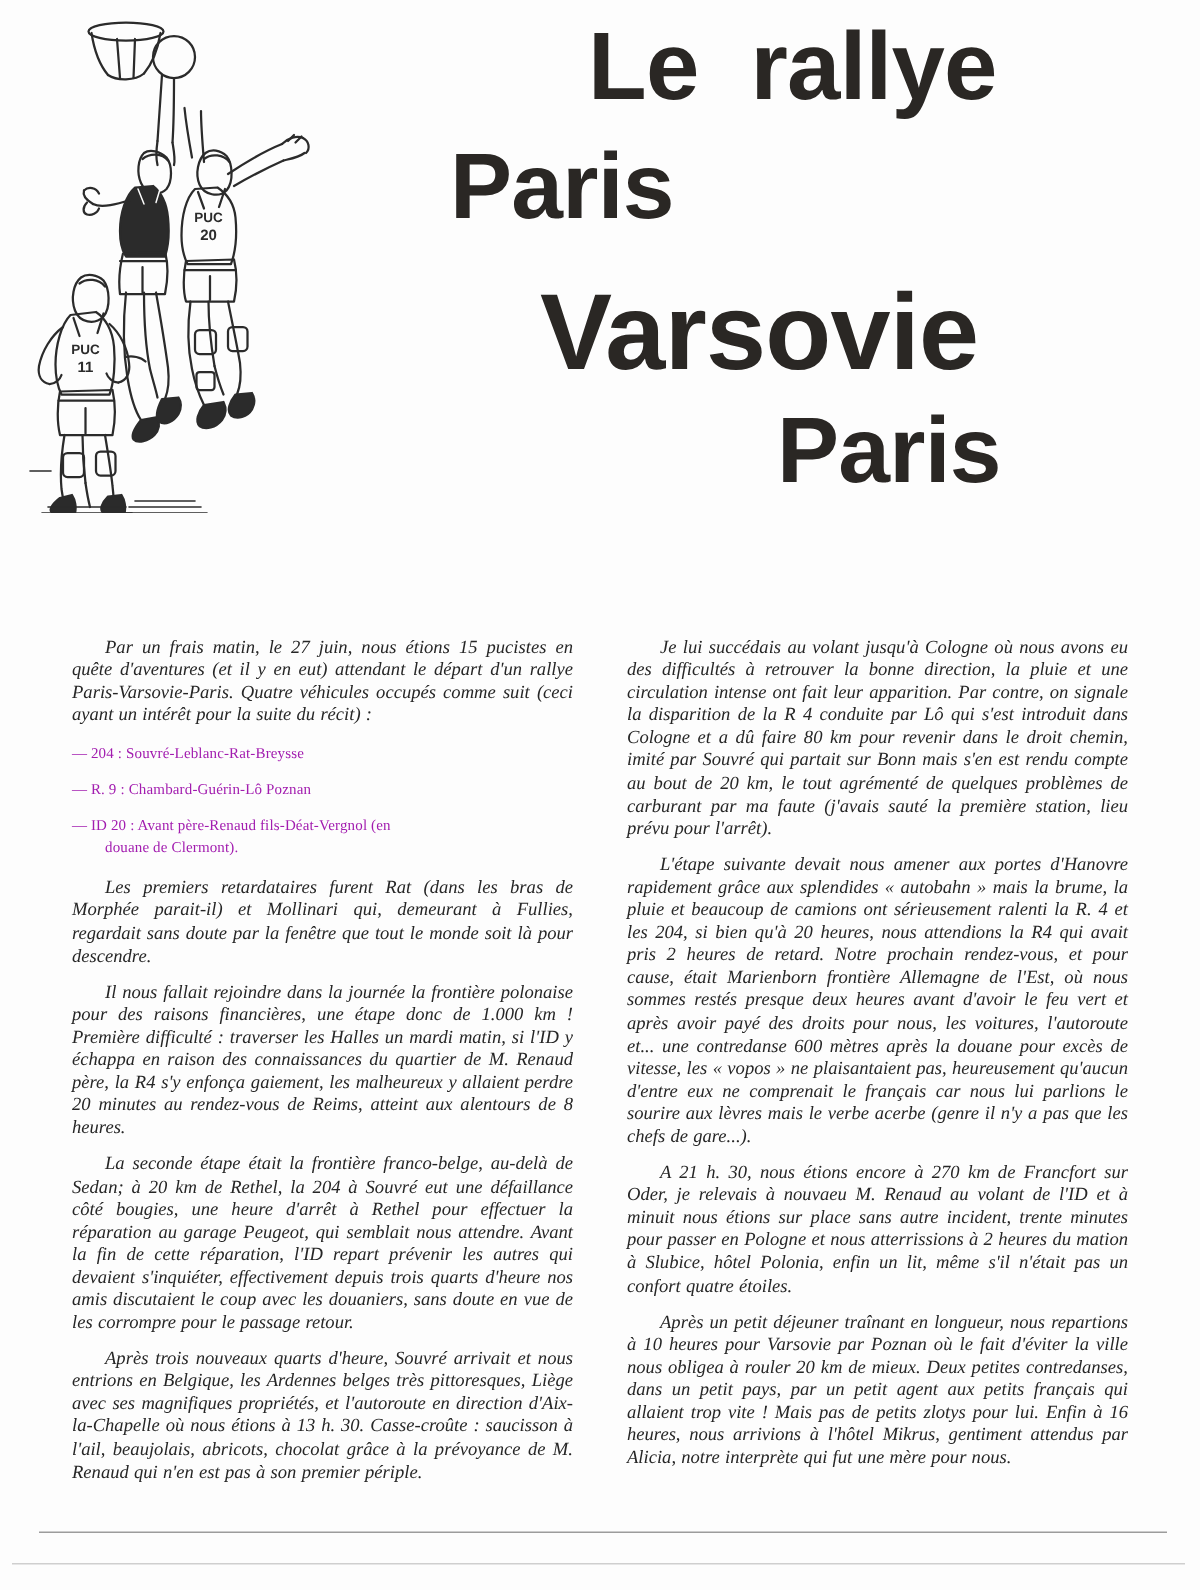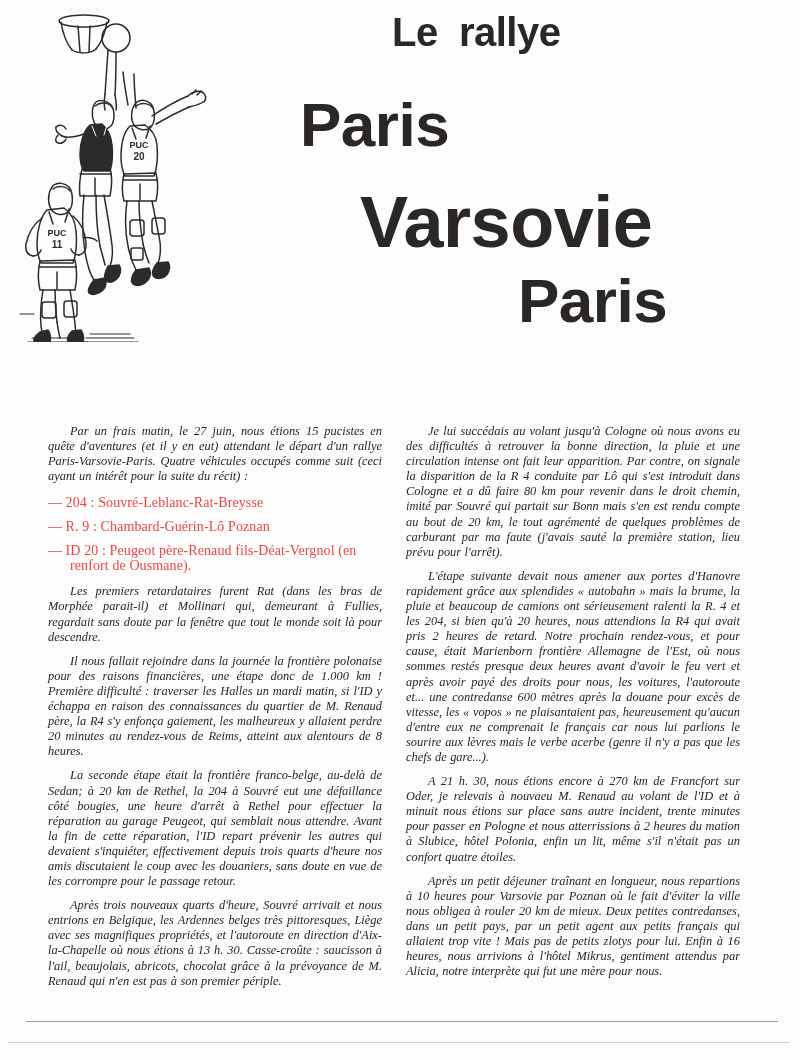--- a/index.html
+++ b/index.html
@@ -40,21 +40,21 @@
   .title-line {
     font-family: "Liberation Sans", sans-serif;
     font-weight: bold;
     color: #2a2724;
     letter-spacing: -0.5px;
     line-height: 1;
     white-space: pre;
     position: absolute;
   }
   .title-line-1 {
-    font-size: 40px;
+    font-size: 64px;
     left: 122px;
     top: 4px;
   }
   .title-line-2 {
     font-size: 62px;
     left: 30px;
     top: 86px;
   }
   .title-line-3 {
     font-size: 72px;
@@ -67,21 +67,21 @@
     top: 262px;
   }
 
   
   .columns {
     position: absolute;
     left: 0;
     top: 424px;
     width: 660px;
     display: flex;
-    gap: 24px;
+    gap: 36px;
     padding: 0 48px 0 48px;
     box-sizing: border-box;
   }
   .col {
     width: 334px;
     flex: 0 0 334px;
   }
 
   p.body {
     margin: 0 0 9px 0;
@@ -96,23 +96,23 @@
   }
 
   ul.crew-list {
     list-style: none;
     margin: 11px 0 11px 0;
     padding: 0;
   }
   ul.crew-list li {
     font-family: "Liberation Serif", serif;
     font-style: normal;
-    font-size: 14px;
+    font-size: 10px;
     line-height: 15px;
-    color: #ef4444;
+    color: #a21caf;
     margin-bottom: 9px;
     padding-left: 22px;
     text-indent: -22px;
     letter-spacing: 0.1px;
   }
   ul.crew-list li .dash { letter-spacing: 0; }
   ul.crew-list li .cont {
     display: block;
     text-indent: 0;
     padding-left: 0;
@@ -280,22 +280,22 @@
         <li>
           <span class="dash">—</span>
           <span>R. 9</span>
           <span>:</span>
           <span>Chambard-Guérin-Lô  Poznan</span>
         </li>
         <li>
           <span class="dash">—</span>
           <span>ID 20</span>
           <span>:</span>
-          <span>Peugeot père-Renaud fils-Déat-Vergnol (en</span>
-          <span class="cont">renfort de Ousmane).</span>
+          <span>Avant père-Renaud fils-Déat-Vergnol (en</span>
+          <span class="cont">douane de Clermont).</span>
         </li>
       </ul>
 
       <p class="body">Les premiers retardataires furent Rat (dans les bras de Morphée parait-il) et Mollinari qui, demeurant à Fullies, regardait sans doute par la fenêtre que tout le monde soit là pour descendre.</p>
       <p class="body">Il nous fallait rejoindre dans la journée la frontière polonaise pour des raisons financières, une étape donc de 1.000 km ! Première difficulté : traverser les Halles un mardi matin, si l'ID y échappa en raison des connaissances du quartier de M. Renaud père, la R4 s'y enfonça gaiement, les malheureux y allaient perdre 20 minutes au rendez-vous de Reims, atteint aux alentours de 8 heures.</p>
       <p class="body">La seconde étape était la frontière franco-belge, au-delà de Sedan; à 20 km de Rethel, la 204 à Souvré eut une défaillance côté bougies, une heure d'arrêt à Rethel pour effectuer la réparation au garage Peugeot, qui semblait nous attendre. Avant la fin de cette réparation, l'ID repart prévenir les autres qui devaient s'inquiéter, effectivement depuis trois quarts d'heure nos amis discutaient le coup avec les douaniers, sans doute en vue de les corrompre pour le passage retour.</p>
       <p class="body">Après trois nouveaux quarts d'heure, Souvré arrivait et nous entrions en Belgique, les Ardennes belges très pittoresques, Liège avec ses magnifiques propriétés, et l'autoroute en direction d'Aix-la-Chapelle où nous étions à 13 h. 30. Casse-croûte : saucisson à l'ail, beaujolais, abricots, chocolat grâce à la prévoyance de M. Renaud qui n'en est pas à son premier périple.</p>
     </div>
 
     <div class="col">

